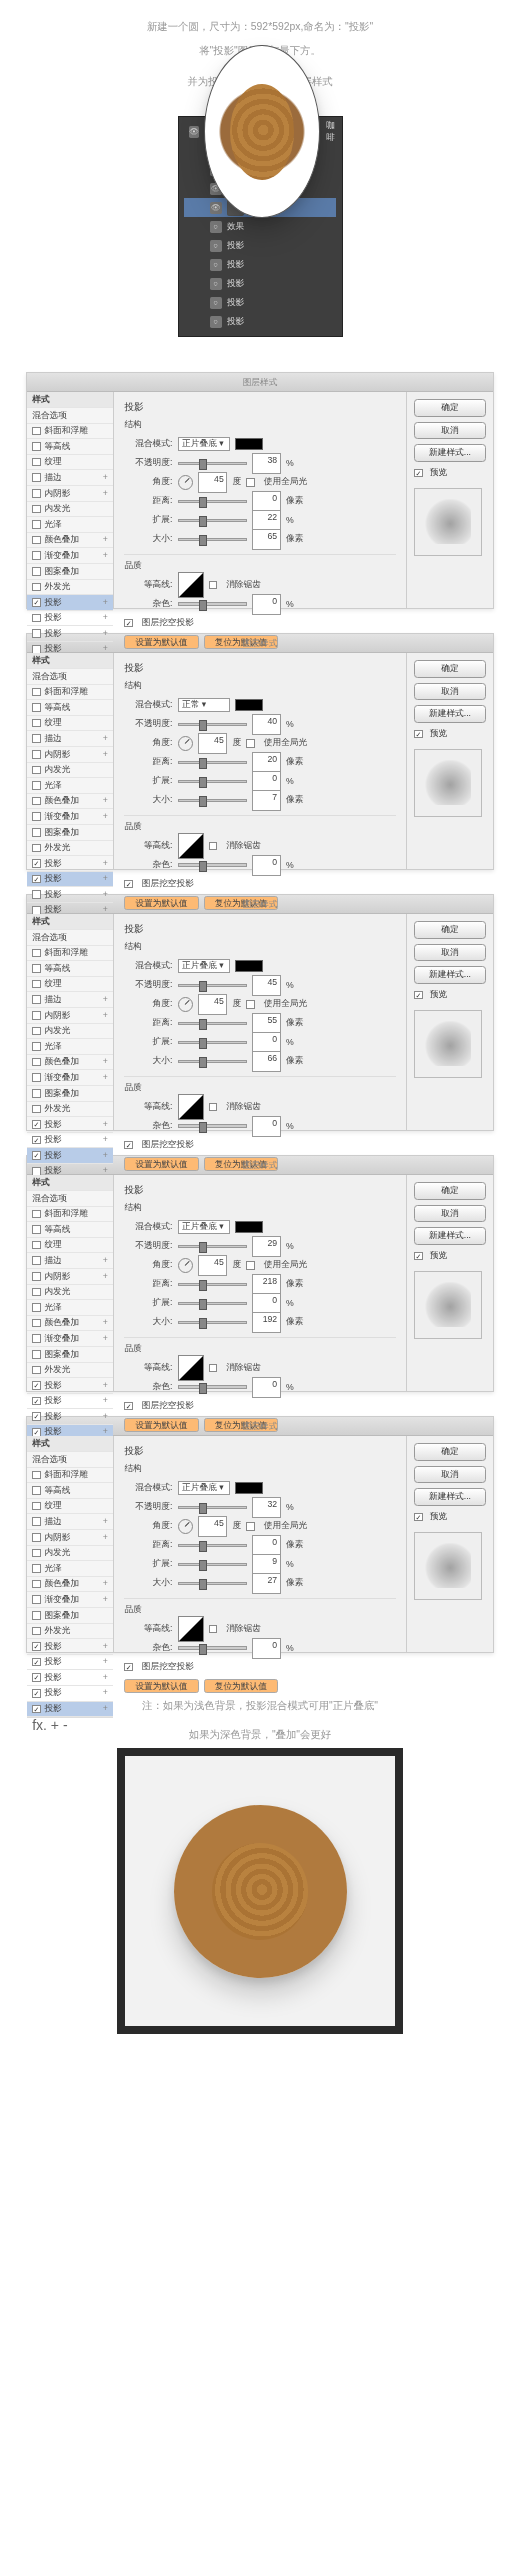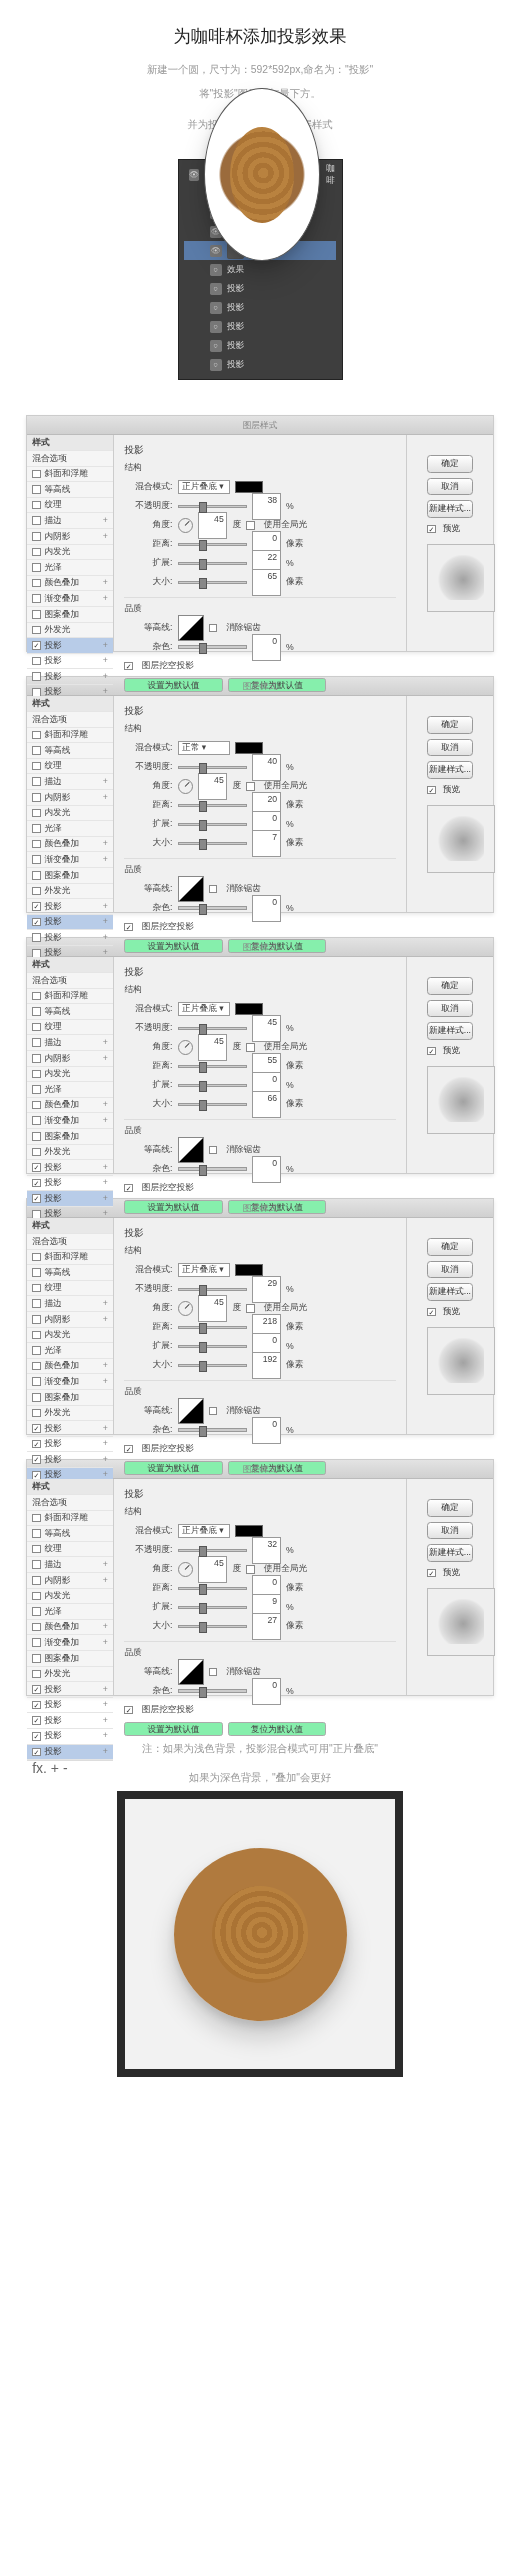--- a/index.html
+++ b/index.html
@@ -28,42 +28,41 @@
 .scb.on::after{content:"✓";color:#333}
 .fx{height:15.6px;line-height:15.6px;padding:0 5.2px;font-size:14px;color:#666;border-top:0.9px solid #ddd}
 .mid{flex:1;padding:8.7px 10.4px;font-size:8.7px;color:#444}
 .sect{font-size:9.5px;margin-bottom:5.2px;color:#333}
 .frow{display:flex;align-items:center;height:19px;gap:5.2px}
 .lbl{width:48px;text-align:right;font-size:8.7px}
 .sel-input{height:14px;border:0.9px solid #999;background:#fff;padding:0 3.5px;font-size:8.7px;min-width:52px;display:inline-flex;align-items:center}
 .swatch{width:28px;height:12px;background:#000;border:0.9px solid #666}
 .slider{width:69px;height:3.5px;background:#ccc;border:0.9px solid #999;position:relative}
 .slider::after{content:"";position:absolute;top:-3.5px;left:30%;width:6px;height:8.7px;background:#888;border:0.9px solid #555}
-.pct{width:29px;height:27px;border:0.9px solid #999;background:#fff;text-align:right;padding:0 2.6px;font-size:8.7px;line-height:13px}
+.pct{width:29px;height:21px;border:0.9px solid #999;background:#fff;text-align:right;padding:0 2.6px;font-size:8.7px;line-height:13px}
 .divider{height:0.9px;background:#ddd;margin:5.2px 0}
 .sect2{font-size:8.7px;margin:3.5px 0}
 .greysw{width:26px;height:26px;background:linear-gradient(135deg,#fff 48%,#000 52%);border:0.9px solid #888}
-.smallbtn{display:inline-block;height:14px;line-height:12px;border:0.9px solid #aaa;background:#86efac;padding:0 22px;font-size:8.7px;border-radius:2.6px}
-.rcol{width:87px;padding:20px;border-left:0.9px solid #ccc}
+.smallbtn{display:inline-block;height:14px;line-height:12px;border:0.9px solid #aaa;background:#fdba74;padding:0 10px;font-size:8.7px;border-radius:2.6px}
+.rcol{width:87px;padding:7px;border-left:0.9px solid #ccc}
 .rbtn{height:17.3px;border:0.9px solid #999;background:linear-gradient(#fff,#e2e2e2);border-radius:3.5px;font-size:8.7px;text-align:center;line-height:15.6px;margin-bottom:5.2px}
 .cbrow{font-size:8.7px;display:flex;align-items:center;gap:3.5px;margin-bottom:8.7px}
 .preview{width:68px;height:68px;background:#efefef;border:0.9px solid #bbb;margin-top:5.2px;position:relative}
 .preview::after{content:"";position:absolute;inset:10.4px;background:radial-gradient(circle at 55% 55%,rgba(0,0,0,.32),rgba(0,0,0,.06) 65%,transparent 72%);filter:blur(0.7px)}
 .note{font-size:10.4px;text-align:center;color:#999;line-height:1.9;margin:43px 0 8.7px}
 .restitle{font-size:15.6px;text-align:center;color:#555;margin:36px 0 24px;font-weight:400}
 .result-wrap{text-align:center}
 .result{width:286px;height:286px;margin:0 auto;border:8.7px solid #2a2a2a;background:#f2f2f2;display:flex;align-items:center;justify-content:center;position:relative}
 .cup{width:173px;height:173px;border-radius:50%;background:radial-gradient(circle at 50% 50%,#efe8dc 0 20%,#8c5a2e 21% 22%,#b07a3e 22% 75%,#8c5a2e 76% 78%,#e6e0d4 79% 94%,#cfc9bc 95% 100%);box-shadow:0 15.6px 26px rgba(0,0,0,.18),0 5.2px 8.7px rgba(0,0,0,.1);position:relative}
 .cup::before{content:"";position:absolute;inset:22%;border-radius:50%;background:repeating-radial-gradient(circle at 52% 48%,#b9823f 0 5.2px,#aa7334 5.2px 10.4px)}
 </style>
 </head>
 <body>
 
 <div class="page">
-  <h1 class="title">为咖啡杯添加投影效果</h1>
   <p class="sub">新建一个圆，尺寸为：592*592px,命名为："投影"</p>
   <p class="sub">将"投影"图层置与最下方。</p>
   <p class="sub gap">并为投影图层添加如下图层样式</p>
 
   <div class="layers-wrap">
     <div class="layers" id="layers-panel"><div class="lrow">
           <span class="lic">👁</span>
           <span class="lthumb cup"></span>
           <span>咖啡</span>
         </div><div class="lrow indent">

